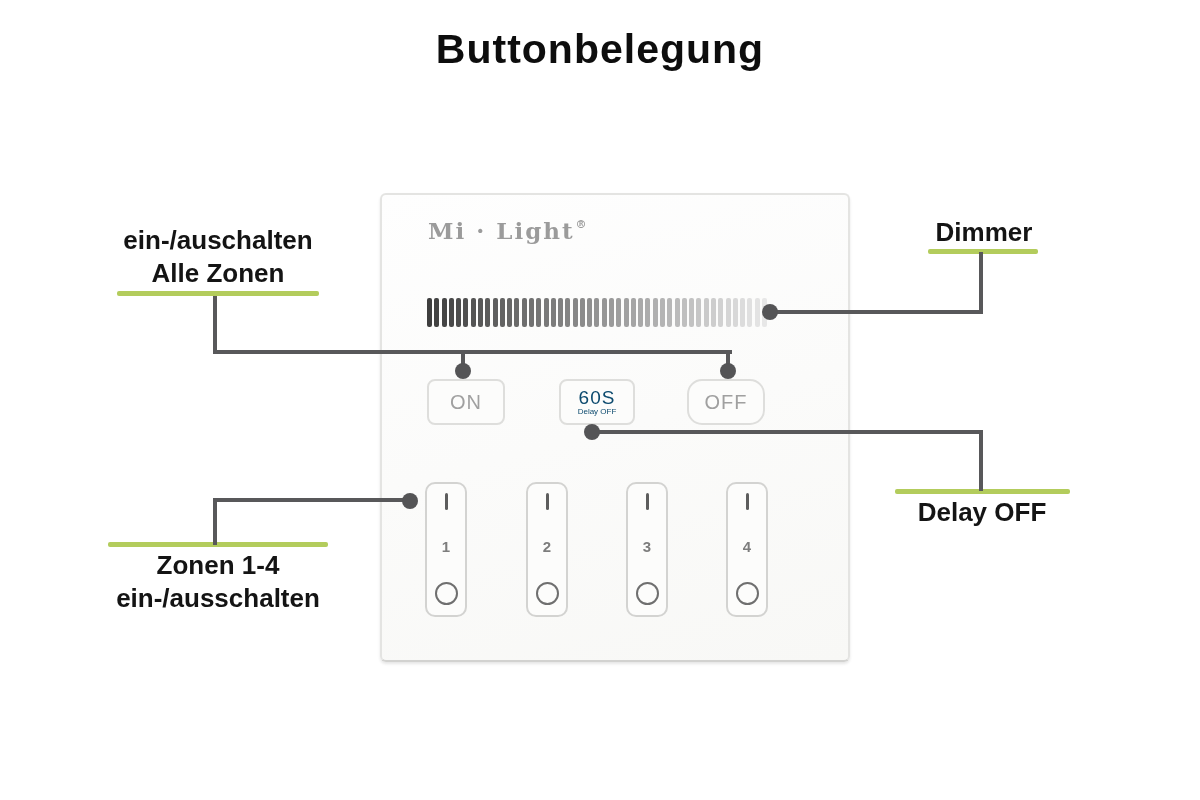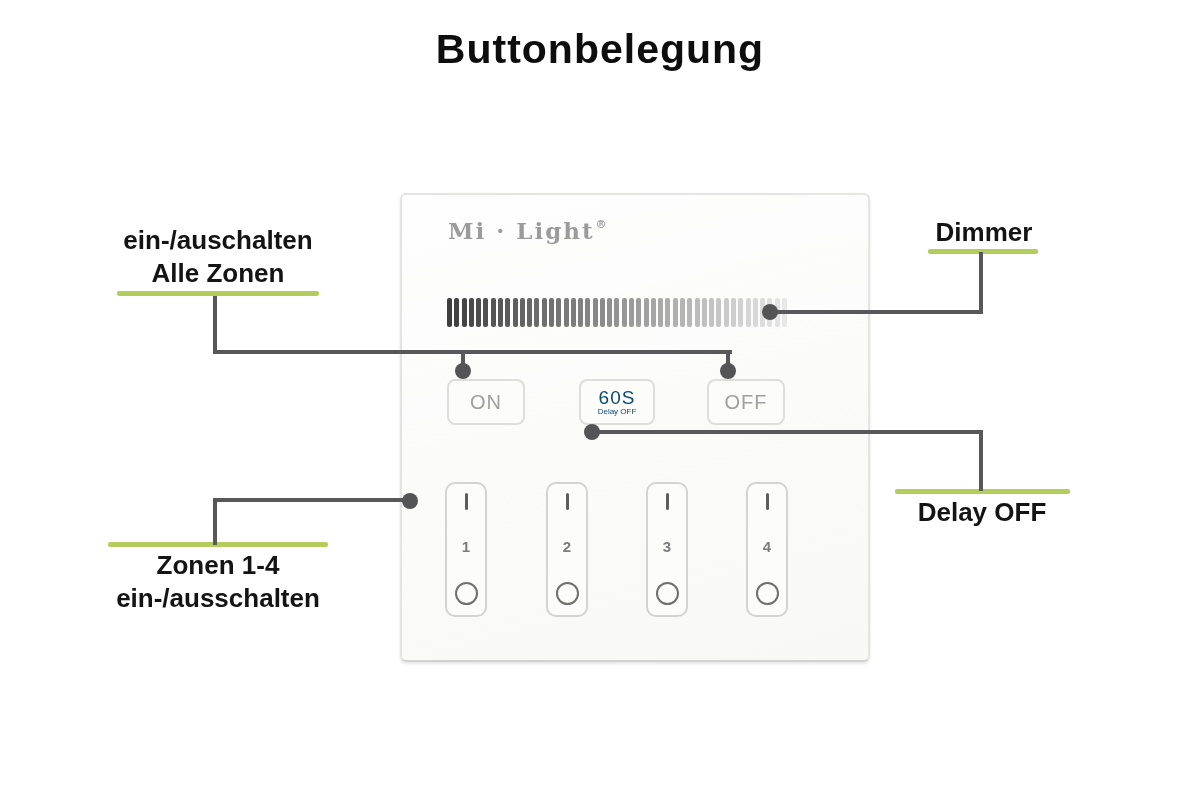--- a/index.html
+++ b/index.html
@@ -11,21 +11,21 @@
 
   
   .title {
     position:absolute; left:0; top:26px; width:100%;
     text-align:center; font-size:41px; font-weight:700; color:#0d0d0d;
     letter-spacing:1px;
   }
 
   
   .panel {
-    position:absolute; left:400px; top:193px; width:470px; height:469px;
+    position:absolute; left:380px; top:193px; width:470px; height:469px;
     background:linear-gradient(165deg,#fefefe 0%,#f8f8f6 100%);
     border:2px solid #e4e4e2; border-bottom-color:#d2d2d0;
     border-radius:6px; box-shadow:0 2px 3px rgba(0,0,0,0.10);
   }
   .logo {
     position:absolute; left:46px; top:22px;
     font-family:"DejaVu Serif", serif; font-weight:700;
     font-size:23px; color:#9b9b9b; letter-spacing:2px;
   }
   .logo sup { font-size:11px; letter-spacing:0; position:relative; top:-2px; left:1px; }
@@ -37,21 +37,21 @@
   .dim-seg { width:5px; border-radius:2px; }
 
   .pbtn {
     position:absolute; top:184px; height:46px;
     background:#fcfcfb; border:2px solid #dededc; border-radius:8px;
     display:flex; flex-direction:column; align-items:center; justify-content:center;
     color:#a0a0a0; font-size:20px; letter-spacing:1px; cursor:pointer;
   }
   .pbtn.on  { left:45px;  width:78px; }
   .pbtn.delay { left:177px; width:76px; color:#0c4a6e; }
-  .pbtn.off { left:305px; width:78px; }
+  .pbtn.off { left:305px; width:78px;border-radius:15px; }
   .pbtn .d1 { font-size:19px; line-height:19px; }
   .pbtn .d2 { font-size:8px;  line-height:9px; letter-spacing:0; }
 
   .zone {
     position:absolute; top:287px; width:42px; height:135px;
     background:#fcfcfb; border:2px solid #d3d3d1; border-radius:10px;
     display:flex; flex-direction:column; align-items:center;
     justify-content:space-between; padding:9px 0 10px; cursor:pointer;
   }
   .zone.z1 { left:43px; } .zone.z2 { left:144px; }

